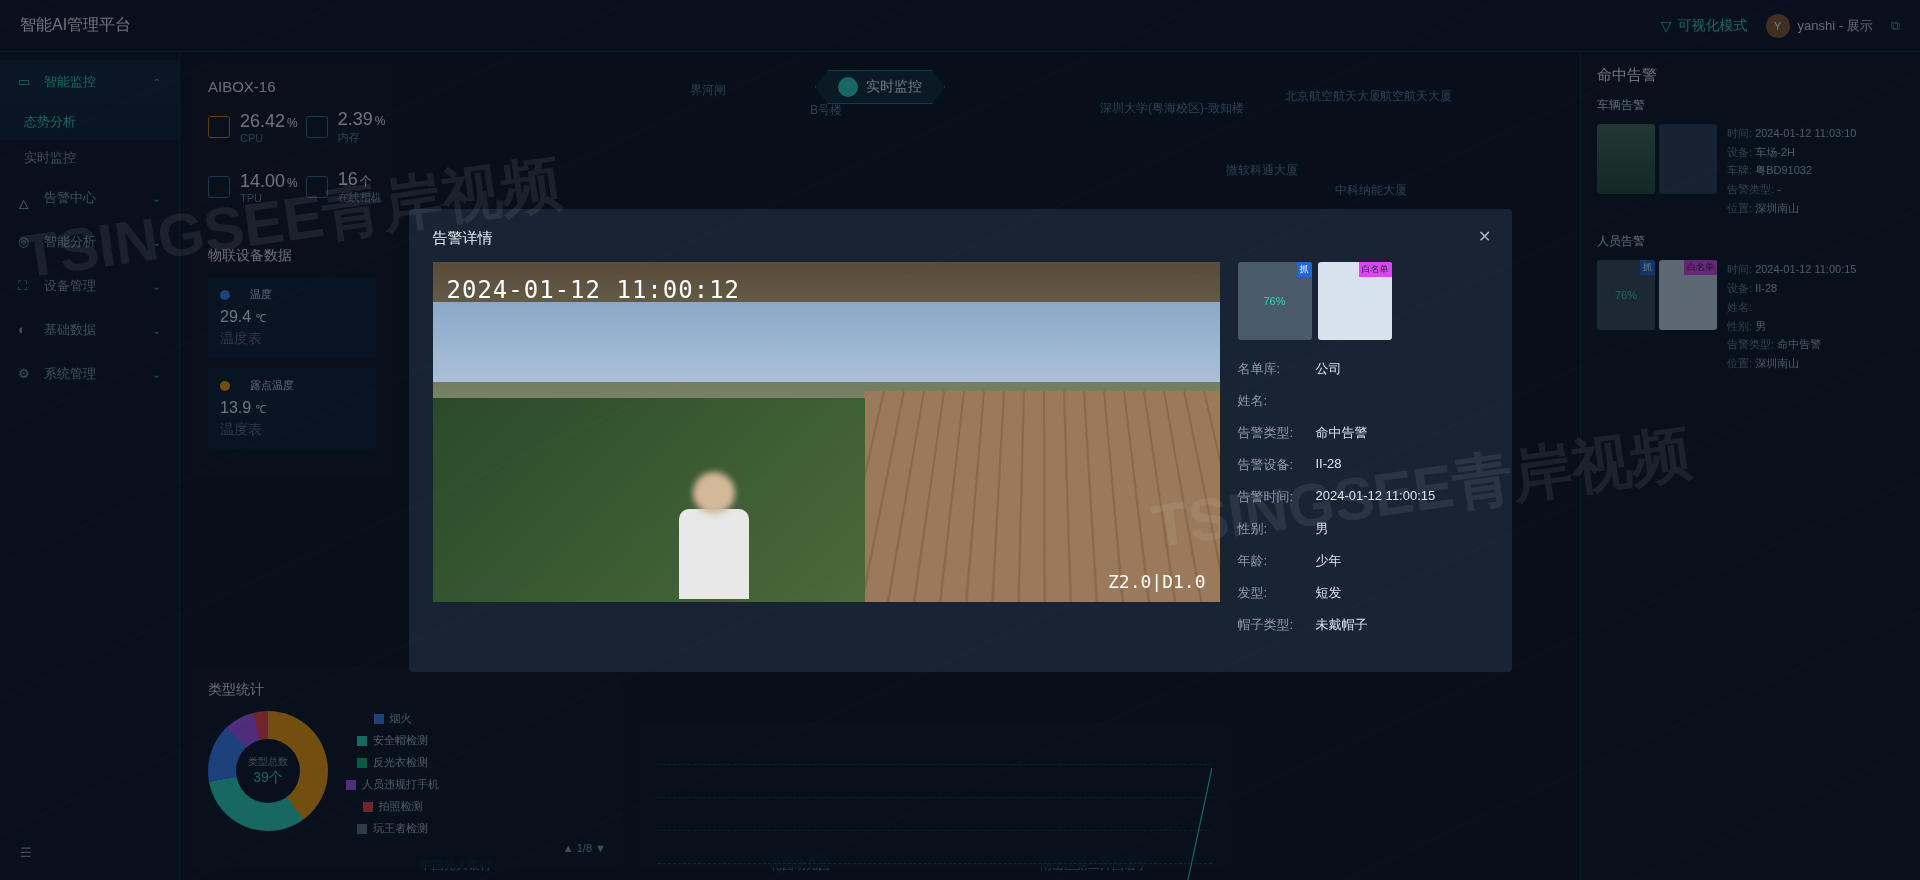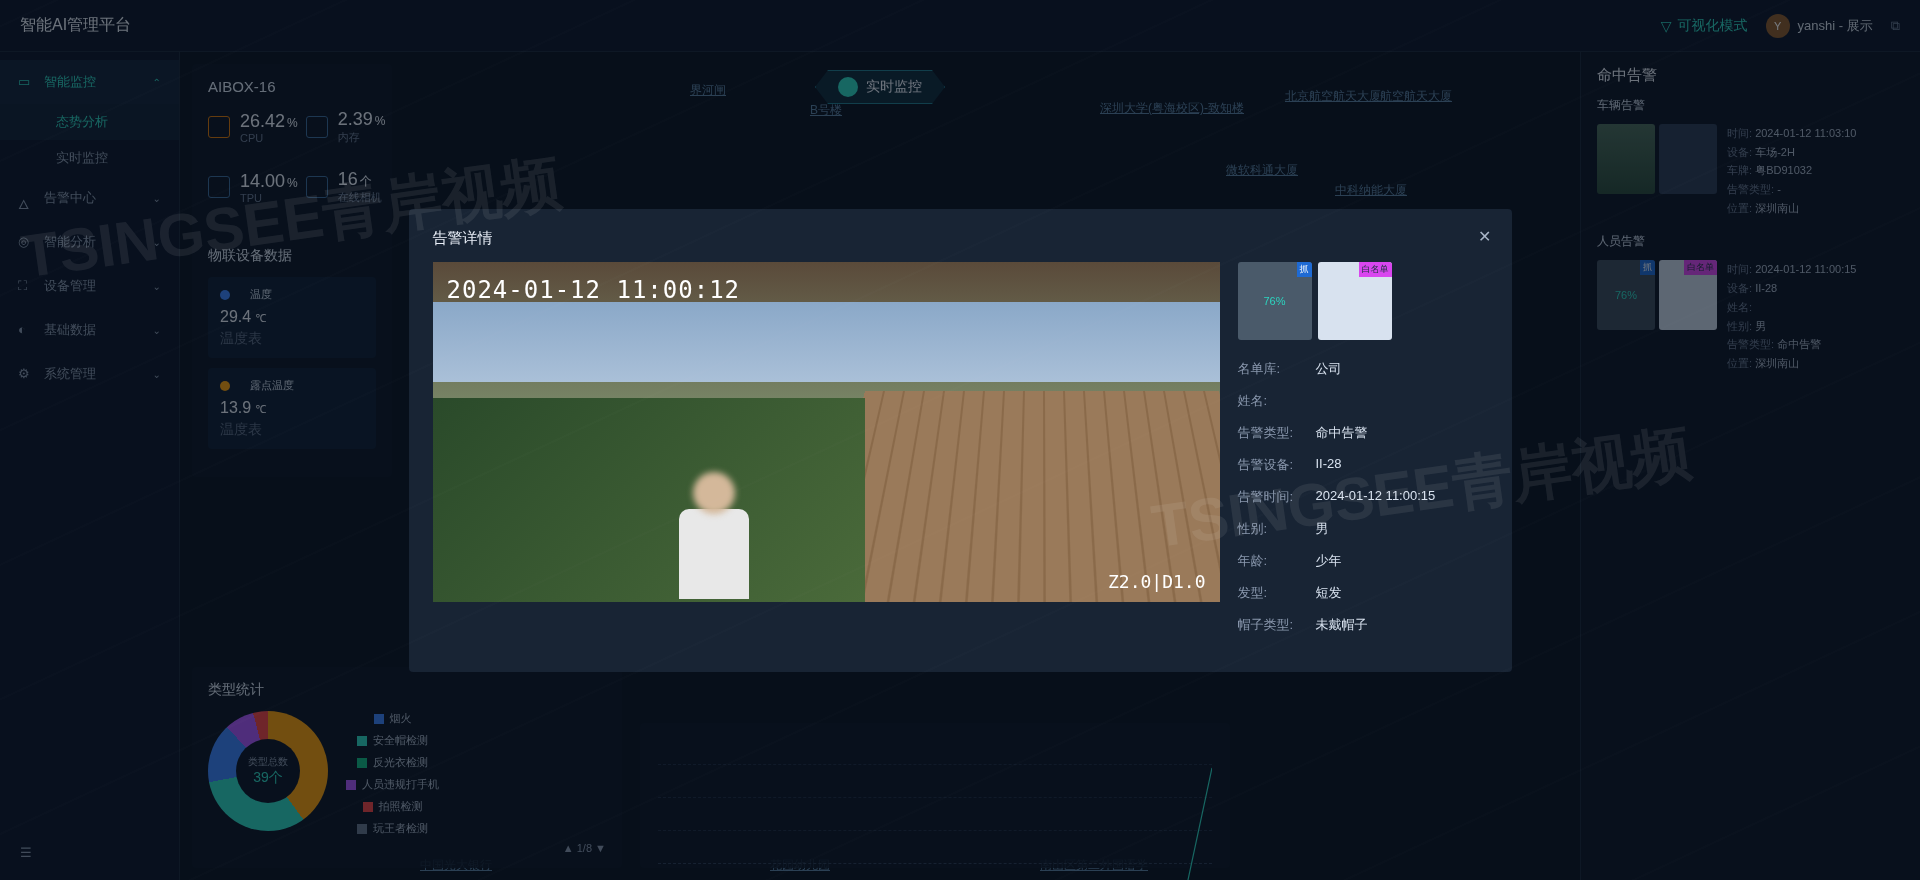--- a/index.html
+++ b/index.html
@@ -54,31 +54,31 @@
   height: 44px;
   display: flex;
   align-items: center;
   padding: 0 18px;
   gap: 10px;
   color: #8a98ae;
   cursor: pointer;
 }
 .nav-item.active { background: #132238; color: #2dd4bf; }
 .nav-item .chevron { margin-left: auto; font-size: 10px; }
-.nav-sub { padding-left: 56px; height: 36px; display: flex; align-items: center; color: #8a98ae; cursor: pointer; }
+.nav-sub { padding-left: 24px; height: 36px; display: flex; align-items: center; color: #8a98ae; cursor: pointer; }
 .nav-sub.active { color: #2dd4bf; background: #112033; }
 .nav-icon { width: 16px; height: 16px; display: inline-block; }
 .main { flex: 1; background: #08101d; position: relative; }
 .map-bg {
   position: absolute;
   inset: 0;
   background: #0a1524;
   opacity: 0.5;
 }
-.map-labels { position: absolute; font-size: 12px; color: #5a7fa0; text-decoration: underline; }
+.map-labels { position: absolute; font-size: 12px; color: #5a7fa0; }
 .stats-panel {
   position: absolute;
   top: 12px; left: 12px;
   width: 200px;
   background: rgba(13,22,38,0.85);
   padding: 14px 16px 18px;
   border-radius: 4px;
 }
 .stats-title { font-size: 15px; color: #d8e2ef; margin-bottom: 14px; }
 .stat-row { display: flex; align-items: center; gap: 10px; margin-bottom: 14px; }

